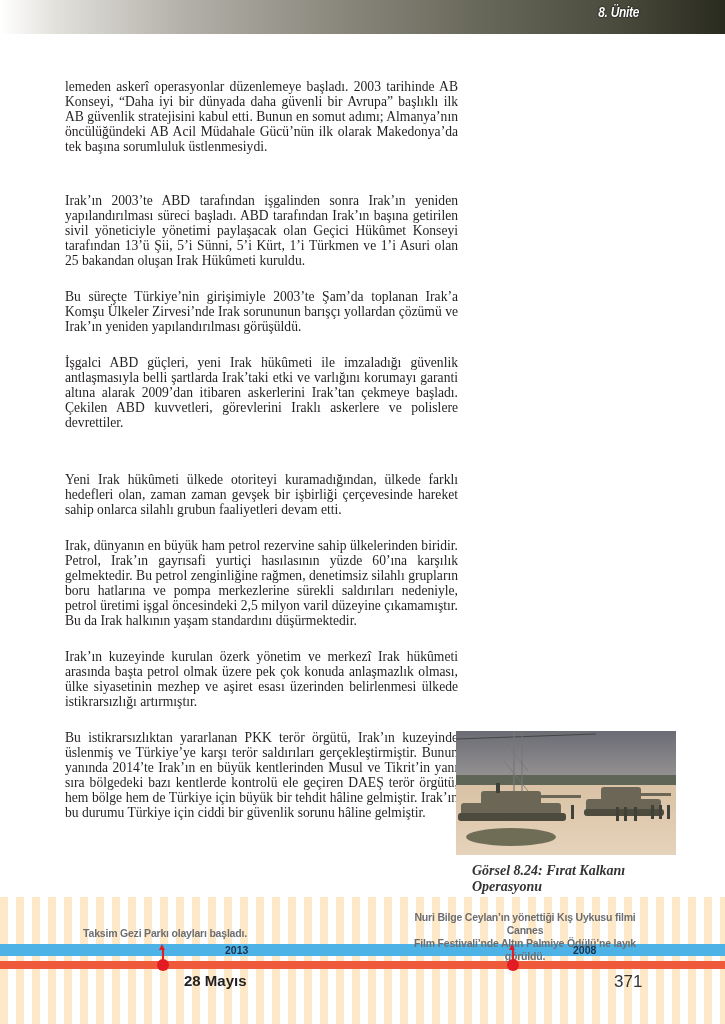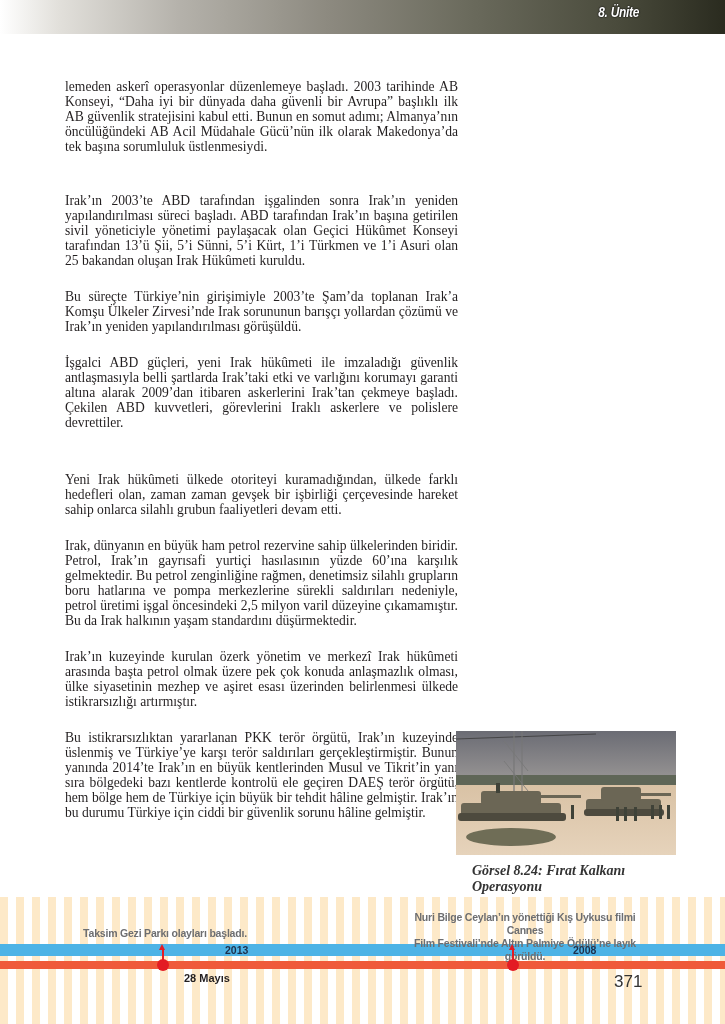--- a/index.html
+++ b/index.html
@@ -57,21 +57,21 @@
   .tl-text {
     position: absolute; font-family: "Liberation Sans", sans-serif; font-weight: bold;
     color: #6d6e71; font-size: 10.5px; line-height: 13px; text-align: center; letter-spacing: -0.2px;
   }
   .tl-year {
     position: absolute; font-family: "Liberation Sans", sans-serif; font-weight: bold;
     color: #1d2f4a; font-size: 10.5px; margin-left: 38px;
   }
   .tl-date {
     position: absolute; font-family: "Liberation Sans", sans-serif; font-weight: bold;
-    color: #231f20; font-size: 11px;
+    color: #231f20; font-size: 15px;
   }
   .tl-dot {
     position: absolute; width: 12px; height: 12px; border-radius: 50%; background: #e31b23;
   }
   .tl-stem {
     position: absolute; width: 1.5px; background: #e31b23;
   }
   .tl-arrow {
     position: absolute; width: 0; height: 0;
     border-left: 3.5px solid transparent; border-right: 3.5px solid transparent;

